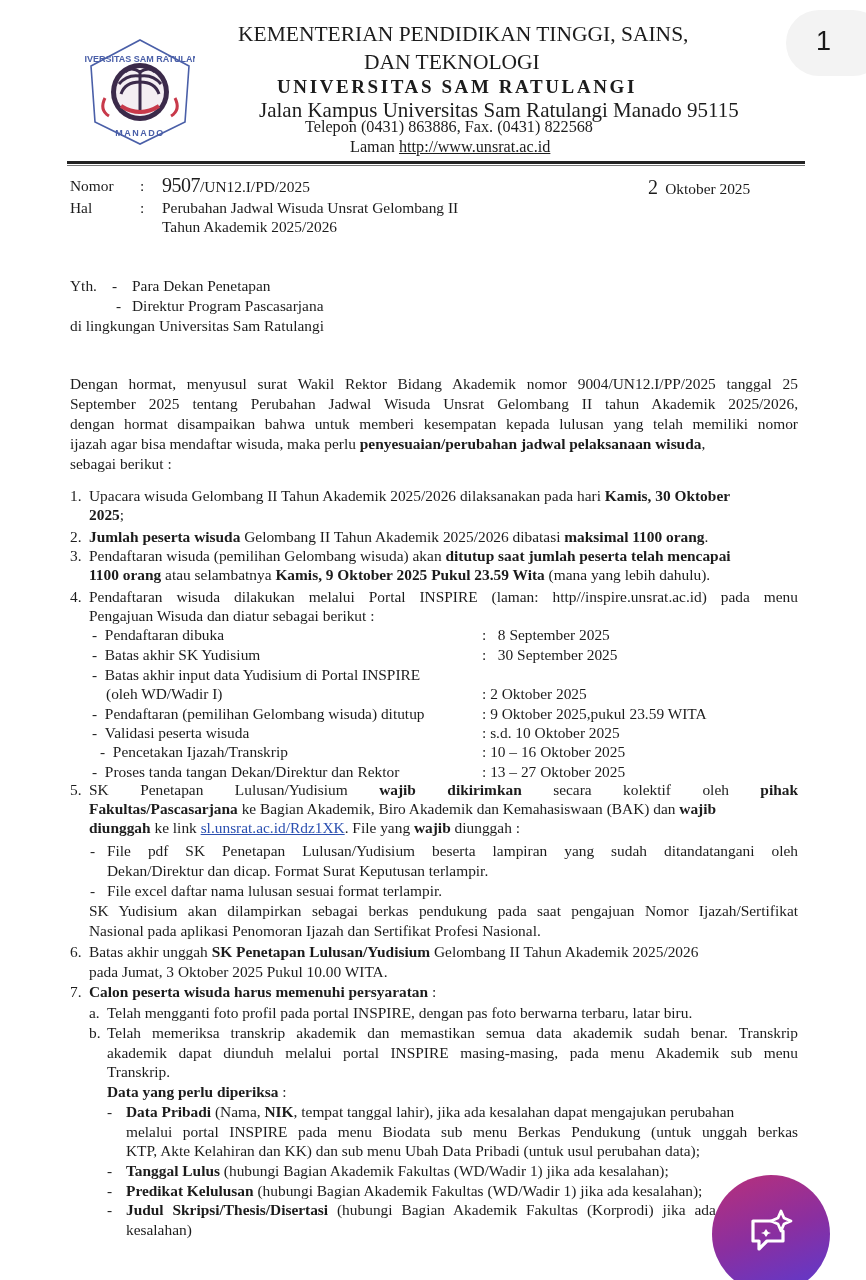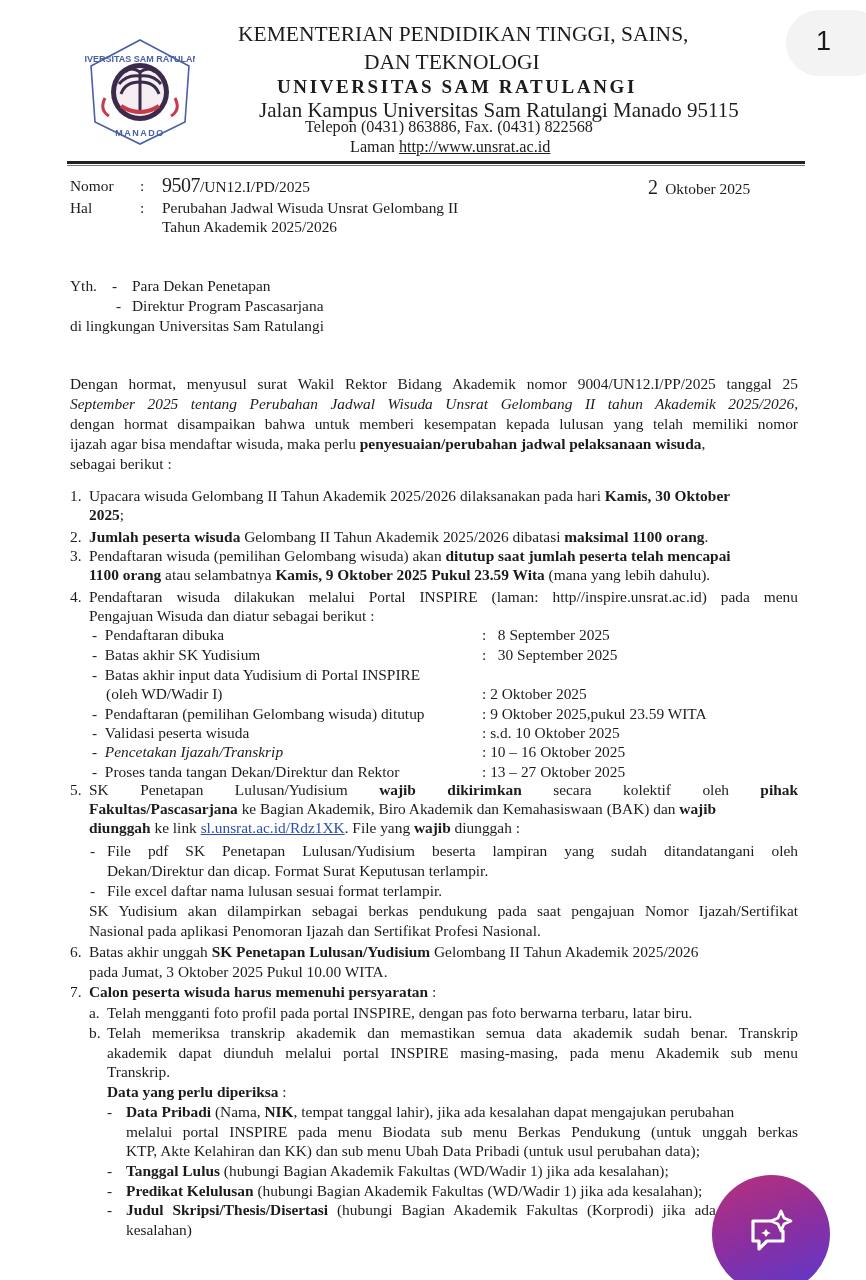--- a/index.html
+++ b/index.html
@@ -91,21 +91,21 @@
   <div class="abs t" style="left:162px;top:217px;">Tahun Akademik 2025/2026</div>
 
   <div class="abs t" style="left:70px;top:276px;">Yth.</div>
   <div class="abs t" style="left:112px;top:276px;">-</div>
   <div class="abs t" style="left:132px;top:276px;">Para Dekan Penetapan</div>
   <div class="abs t" style="left:116px;top:296px;">-</div>
   <div class="abs t" style="left:132px;top:296px;">Direktur Program Pascasarjana</div>
   <div class="abs t" style="left:70px;top:316px;">di lingkungan Universitas Sam Ratulangi</div>
 
   <div class="abs t justify" style="left:70px;top:374px;width:728px;">Dengan hormat, menyusul surat Wakil Rektor Bidang Akademik nomor 9004/UN12.I/PP/2025 tanggal 25</div>
-  <div class="abs t justify" style="left:70px;top:394px;width:728px;font-style:italic;">September 2025 tentang Perubahan Jadwal Wisuda Unsrat Gelombang II tahun Akademik 2025/2026,</div>
+  <div class="abs t justify" style="left:70px;top:394px;width:728px;">September 2025 tentang Perubahan Jadwal Wisuda Unsrat Gelombang II tahun Akademik 2025/2026,</div>
   <div class="abs t justify" style="left:70px;top:414px;width:728px;">dengan hormat disampaikan bahwa untuk memberi kesempatan kepada lulusan yang telah memiliki nomor</div>
   <div class="abs t" style="left:70px;top:434px;"><span>ijazah agar bisa mendaftar wisuda, maka perlu </span><span class="b">penyesuaian/perubahan jadwal pelaksanaan wisuda</span><span>,</span></div>
   <div class="abs t" style="left:70px;top:454px;">sebagai berikut :</div>
 
   <div class="abs t" style="left:70px;top:486px;">1.</div>
   <div class="abs t" style="left:89px;top:486px;"><span>Upacara wisuda Gelombang II Tahun Akademik 2025/2026 dilaksanakan pada hari </span><span class="b">Kamis, 30 Oktober</span></div>
   <div class="abs t" style="left:89px;top:505px;"><span class="b">2025</span><span>;</span></div>
 
   <div class="abs t" style="left:70px;top:527px;">2.</div>
   <div class="abs t" style="left:89px;top:527px;"><span class="b">Jumlah peserta wisuda</span><span> Gelombang II Tahun Akademik 2025/2026 dibatasi </span><span class="b">maksimal  1100 orang</span><span>.</span></div>
@@ -127,21 +127,21 @@
   <div class="abs t" style="left:92px;top:665px;">-&nbsp;&nbsp;<span>Batas akhir input data Yudisium di Portal INSPIRE</span></div>
   <div class="abs t" style="left:106px;top:684px;">(oleh WD/Wadir I)</div>
   <div class="abs t" style="left:482px;top:684px;">:&nbsp;<span>2 Oktober 2025</span></div>
 
   <div class="abs t" style="left:92px;top:704px;">-&nbsp;&nbsp;<span>Pendaftaran (pemilihan Gelombang wisuda) ditutup</span></div>
   <div class="abs t" style="left:482px;top:704px;">:&nbsp;<span>9 Oktober 2025,pukul 23.59 WITA</span></div>
 
   <div class="abs t" style="left:92px;top:723px;">-&nbsp;&nbsp;<span>Validasi peserta wisuda</span></div>
   <div class="abs t" style="left:482px;top:723px;">:&nbsp;<span>s.d. 10 Oktober 2025</span></div>
 
-  <div class="abs t" style="left:92px;top:742px;font-style:italic;">-&nbsp;&nbsp;<span>Pencetakan Ijazah/Transkrip</span></div>
+  <div class="abs t" style="left:100px;top:742px;">-&nbsp;&nbsp;<span>Pencetakan Ijazah/Transkrip</span></div>
   <div class="abs t" style="left:482px;top:742px;">:&nbsp;<span>10  – 16 Oktober 2025</span></div>
 
   <div class="abs t" style="left:92px;top:762px;">-&nbsp;&nbsp;<span>Proses tanda tangan Dekan/Direktur dan Rektor</span></div>
   <div class="abs t" style="left:482px;top:762px;">:&nbsp;<span>13 – 27 Oktober 2025</span></div>
 
   <div class="abs t" style="left:70px;top:780px;">5.</div>
   <div class="abs t" style="left:89px;top:780px;width:709px;display:flex;justify-content:space-between;">
     <span>SK</span>
     <span>Penetapan</span>
     <span>Lulusan/Yudisium</span>

